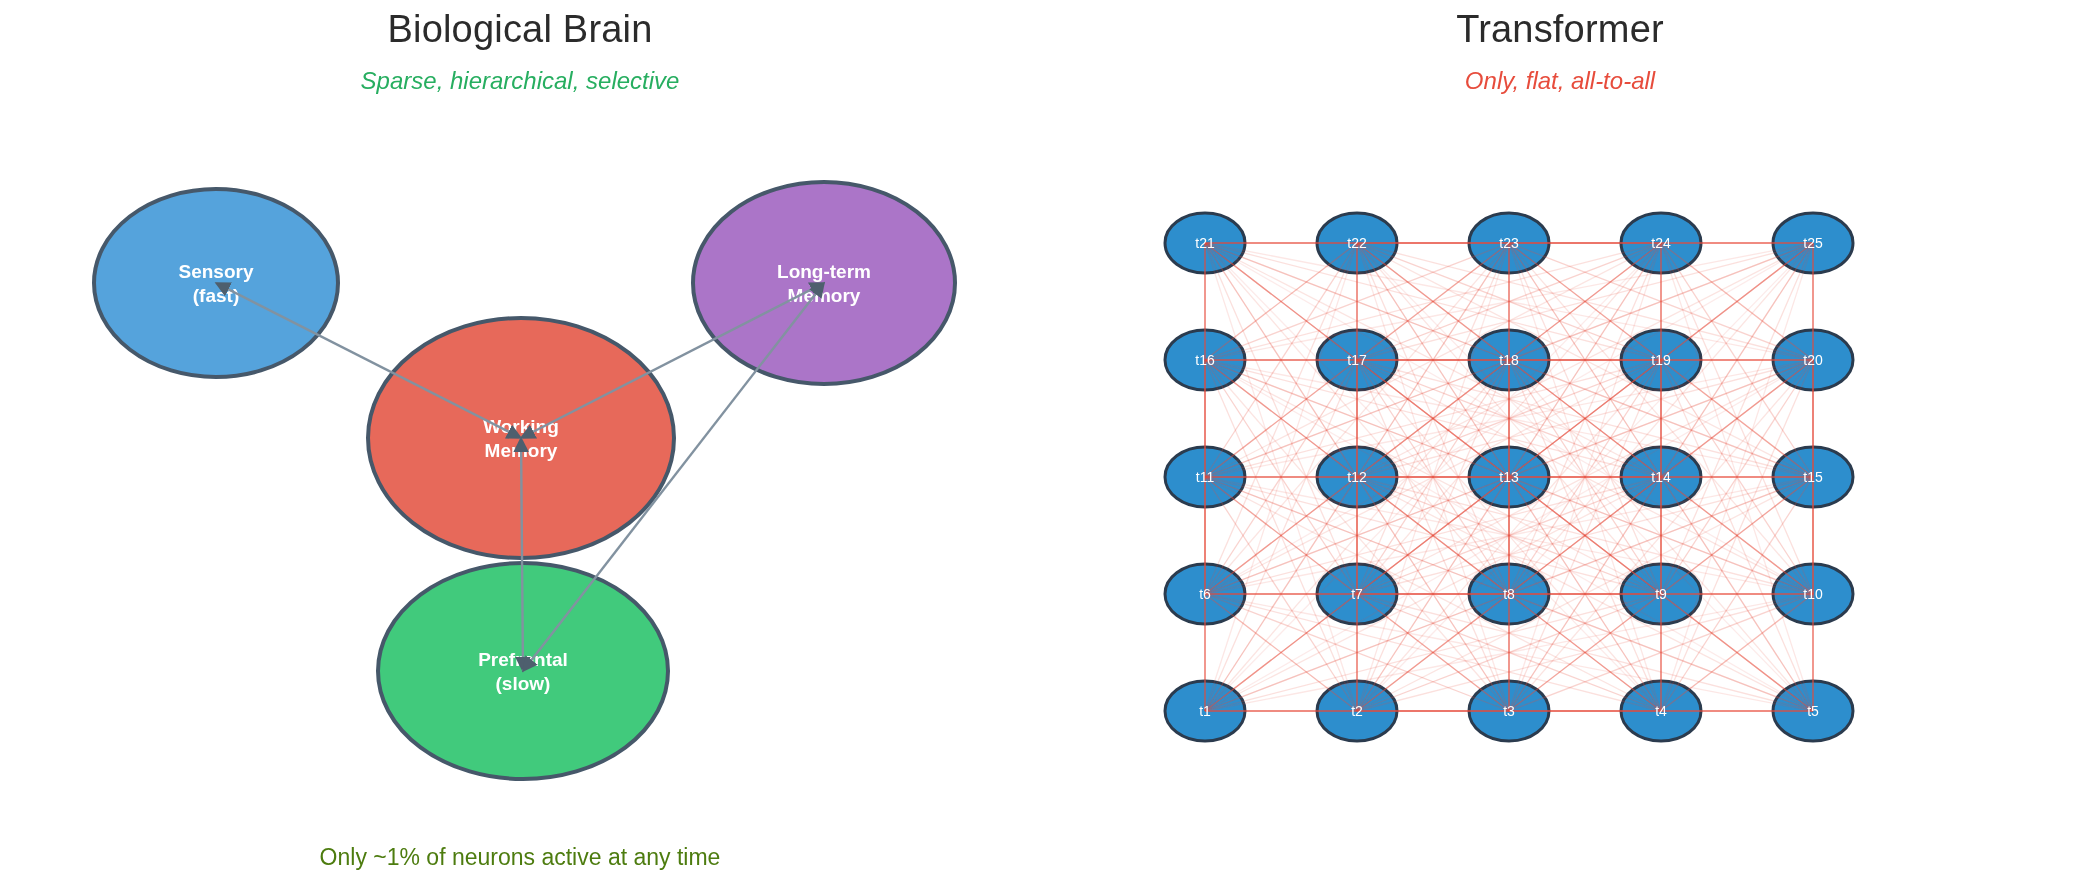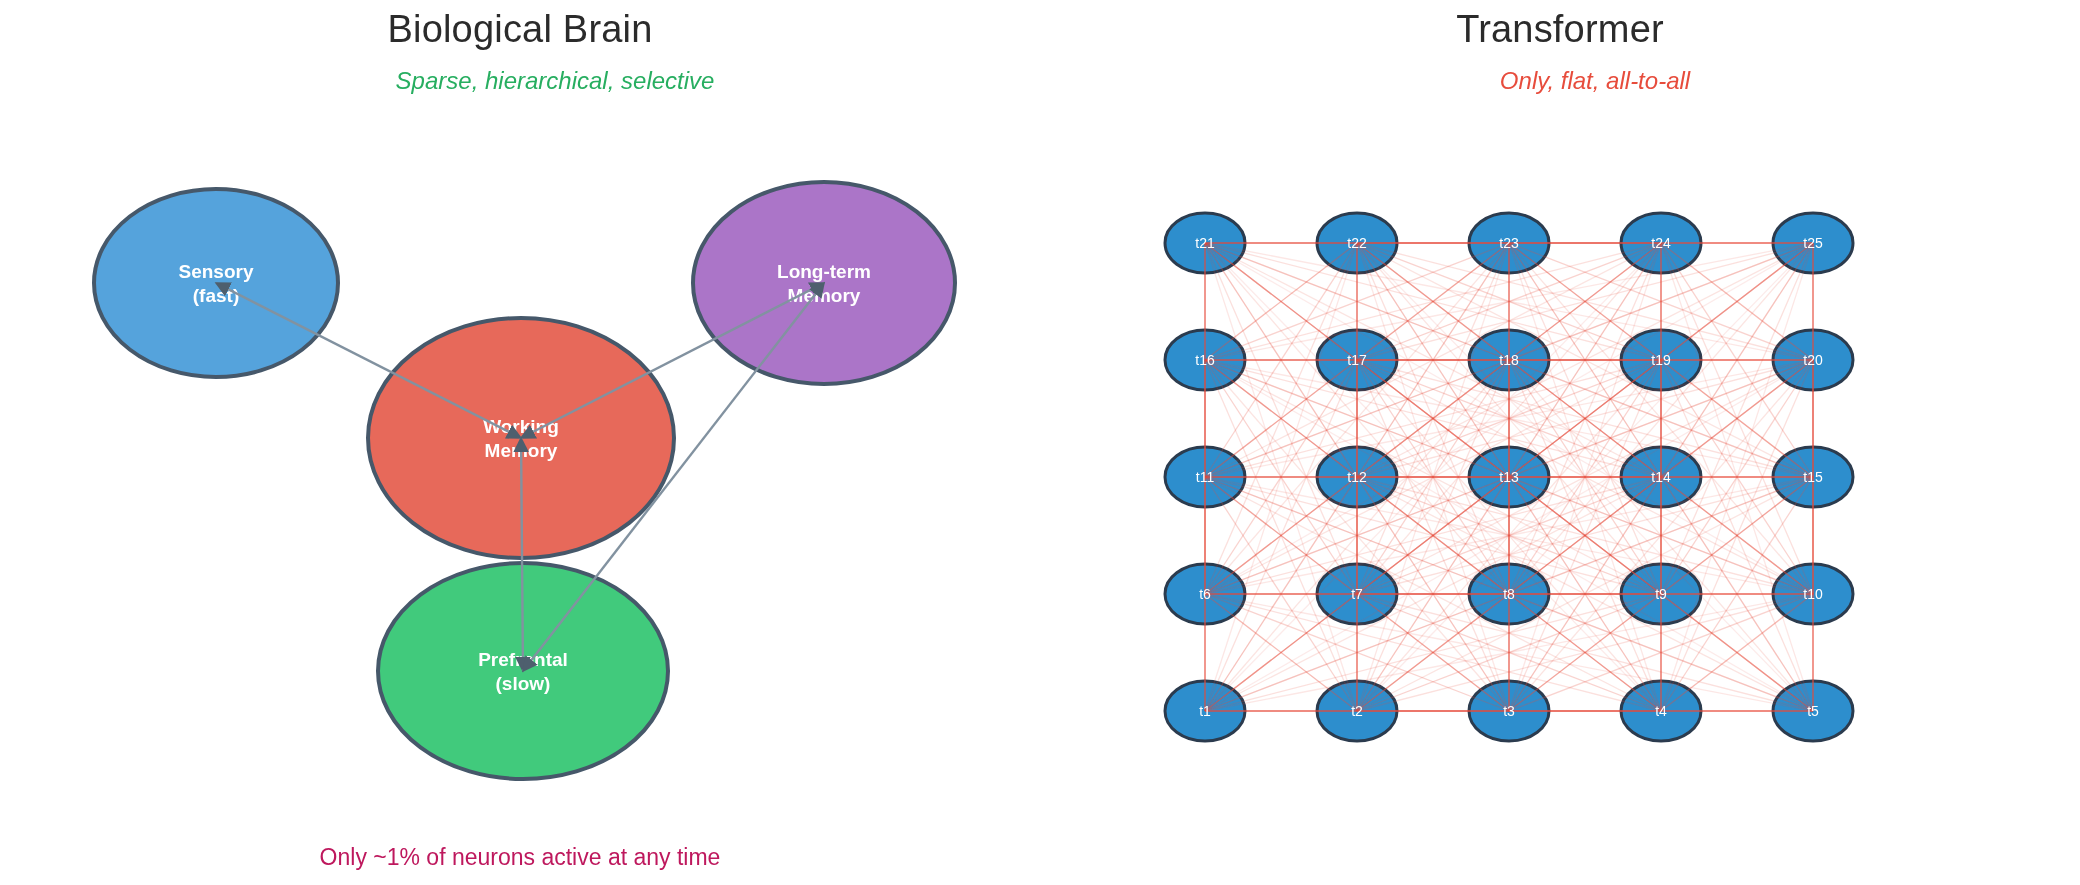--- a/index.html
+++ b/index.html
@@ -4,21 +4,21 @@
 <style>
   html,body{margin:0;padding:0;background:#ffffff;}
   body{width:2080px;height:885px;position:relative;overflow:hidden;
        font-family:"Liberation Sans","DejaVu Sans",sans-serif;}
   .panel{position:absolute;top:0;width:1040px;height:885px;}
   #panel-left{left:0;}
   #panel-right{left:1040px;}
   .panel-title{position:absolute;top:8px;left:0;width:100%;text-align:center;
                font-size:38px;font-weight:normal;letter-spacing:0.2px;}
   .panel-subtitle{position:absolute;top:67px;left:0;width:100%;text-align:center;
-                  font-size:24px;font-style:italic;padding-left:35px;}
+                  font-size:24px;font-style:italic;}
   .panel-caption{position:absolute;top:844px;left:0;width:100%;text-align:center;
                  font-size:23px;}
   svg.diagram{position:absolute;top:0;left:0;width:1040px;height:885px;display:block;}
 </style>
 </head>
 <body>
 
 <div class="panel" id="panel-left">
   <div class="panel-title" style="color: rgb(43, 43, 43);">Biological Brain</div>
   <div class="panel-subtitle" id="left-subtitle" style="color: rgb(39, 174, 96);">Sparse, hierarchical, selective</div>
@@ -34,21 +34,21 @@
       <ellipse cx="523" cy="671" rx="145" ry="108" fill="#41ca7c" stroke="#46586a" stroke-width="4"></ellipse>
       <text x="216" text-anchor="middle" fill="#ffffff" font-size="19" font-weight="bold" font-family="&quot;Liberation Sans&quot;,&quot;DejaVu Sans&quot;,sans-serif"><tspan x="216" y="277.775">Sensory</tspan><tspan x="216" y="301.525">(fast)</tspan></text>
       <text x="824" text-anchor="middle" fill="#ffffff" font-size="19" font-weight="bold" font-family="&quot;Liberation Sans&quot;,&quot;DejaVu Sans&quot;,sans-serif"><tspan x="824" y="277.775">Long-term</tspan><tspan x="824" y="301.525">Memory</tspan></text>
       <text x="521" text-anchor="middle" fill="#ffffff" font-size="19" font-weight="bold" font-family="&quot;Liberation Sans&quot;,&quot;DejaVu Sans&quot;,sans-serif"><tspan x="521" y="432.775">Working</tspan><tspan x="521" y="456.525">Memory</tspan></text>
       <text x="523" text-anchor="middle" fill="#ffffff" font-size="19" font-weight="bold" font-family="&quot;Liberation Sans&quot;,&quot;DejaVu Sans&quot;,sans-serif"><tspan x="523" y="665.775">Prefrontal</tspan><tspan x="523" y="689.525">(slow)</tspan></text>
       <line x1="216" y1="283" x2="521" y2="438" stroke="#8292a0" stroke-width="2.4" marker-start="url(#arr)" marker-end="url(#arr)"></line>
       <line x1="824" y1="283" x2="521" y2="438" stroke="#8292a0" stroke-width="2.4" marker-start="url(#arr)" marker-end="url(#arr)"></line>
       <line x1="521" y1="438" x2="523" y2="671" stroke="#8292a0" stroke-width="2.4" marker-start="url(#arr)" marker-end="url(#arr)"></line>
       <line x1="824" y1="283" x2="523" y2="671" stroke="#8292a0" stroke-width="2.4" marker-start="url(#arr)" marker-end="url(#arr)"></line>
     </svg>
-  <div class="panel-caption" id="left-caption" style="color: #be185d;">Only ~1% of neurons active at any time</div>
+  <div class="panel-caption" id="left-caption" style="color: #4d7c0f;">Only ~1% of neurons active at any time</div>
 </div>
 
 <div class="panel" id="panel-right">
   <div class="panel-title" style="color: rgb(43, 43, 43);">Transformer</div>
   <div class="panel-subtitle" id="right-subtitle" style="color: rgb(231, 76, 60);">Only, flat, all-to-all</div>
   <svg class="diagram" id="right-svg" viewBox="0 0 1040 885">
       <ellipse cx="165" cy="243" rx="40" ry="30" fill="#2d8ecd" stroke="#2b3b4e" stroke-width="3"></ellipse>
       <ellipse cx="317" cy="243" rx="40" ry="30" fill="#2d8ecd" stroke="#2b3b4e" stroke-width="3"></ellipse>
       <ellipse cx="469" cy="243" rx="40" ry="30" fill="#2d8ecd" stroke="#2b3b4e" stroke-width="3"></ellipse>
       <ellipse cx="621" cy="243" rx="40" ry="30" fill="#2d8ecd" stroke="#2b3b4e" stroke-width="3"></ellipse>

